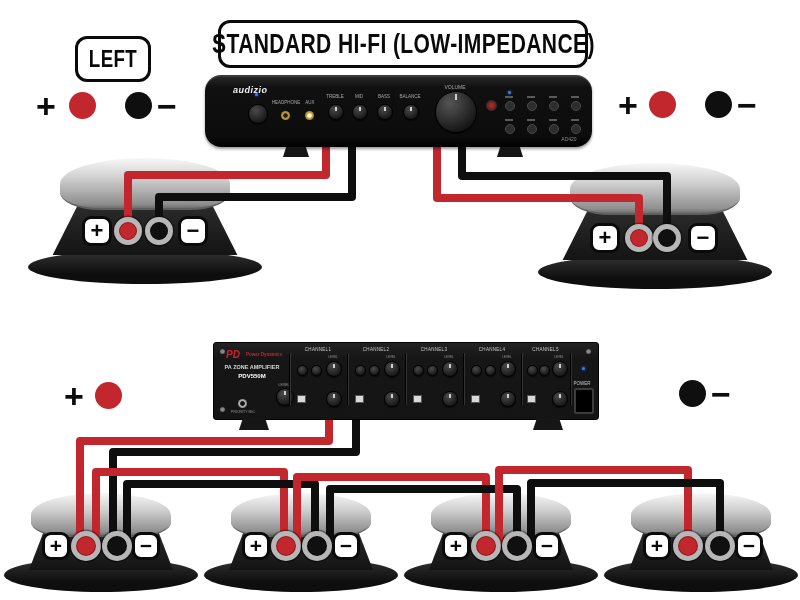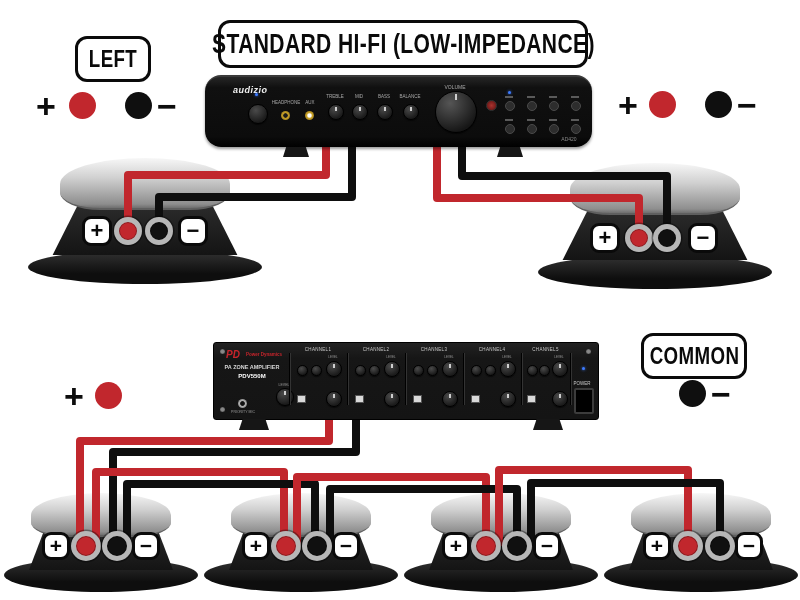--- a/index.html
+++ b/index.html
@@ -192,23 +192,20 @@
 
   <span class="term term-28 term-red" style="left:625px;top:224px;"></span>
   <span class="term term-28 term-black" style="left:653px;top:224px;"></span>
   <div class="pm pm-30" style="left:590px;top:223px;">
       <span>+</span>
     </div>
   <div class="pm pm-30" style="left:688px;top:223px;">
       <span>−</span>
     </div>
 
-  <div class="callout" style="left:641px;top:333px;width:100px;height:40px;">
-    <span class="cond t-med">COMMON</span>
-  </div>
 
   <span class="pol-sign" style="left:64px;top:379px;">+</span>
   <span class="dot dot-red" style="left:95px;top:382px;"></span>
   <span class="dot dot-black" style="left:679px;top:380px;"></span>
   <span class="pol-sign" style="left:711px;top:377px;">−</span>
 
   <div class="amp amp-pa" style="left:213px;top:342px;width:384px;height:76px;">
     <div class="foot" style="left:25px;top:76px;width:30px;height:11px;"></div>
     <div class="foot" style="left:319px;top:76px;width:30px;height:11px;"></div>
     <span class="screw" style="left:6px;top:6px;"></span>

